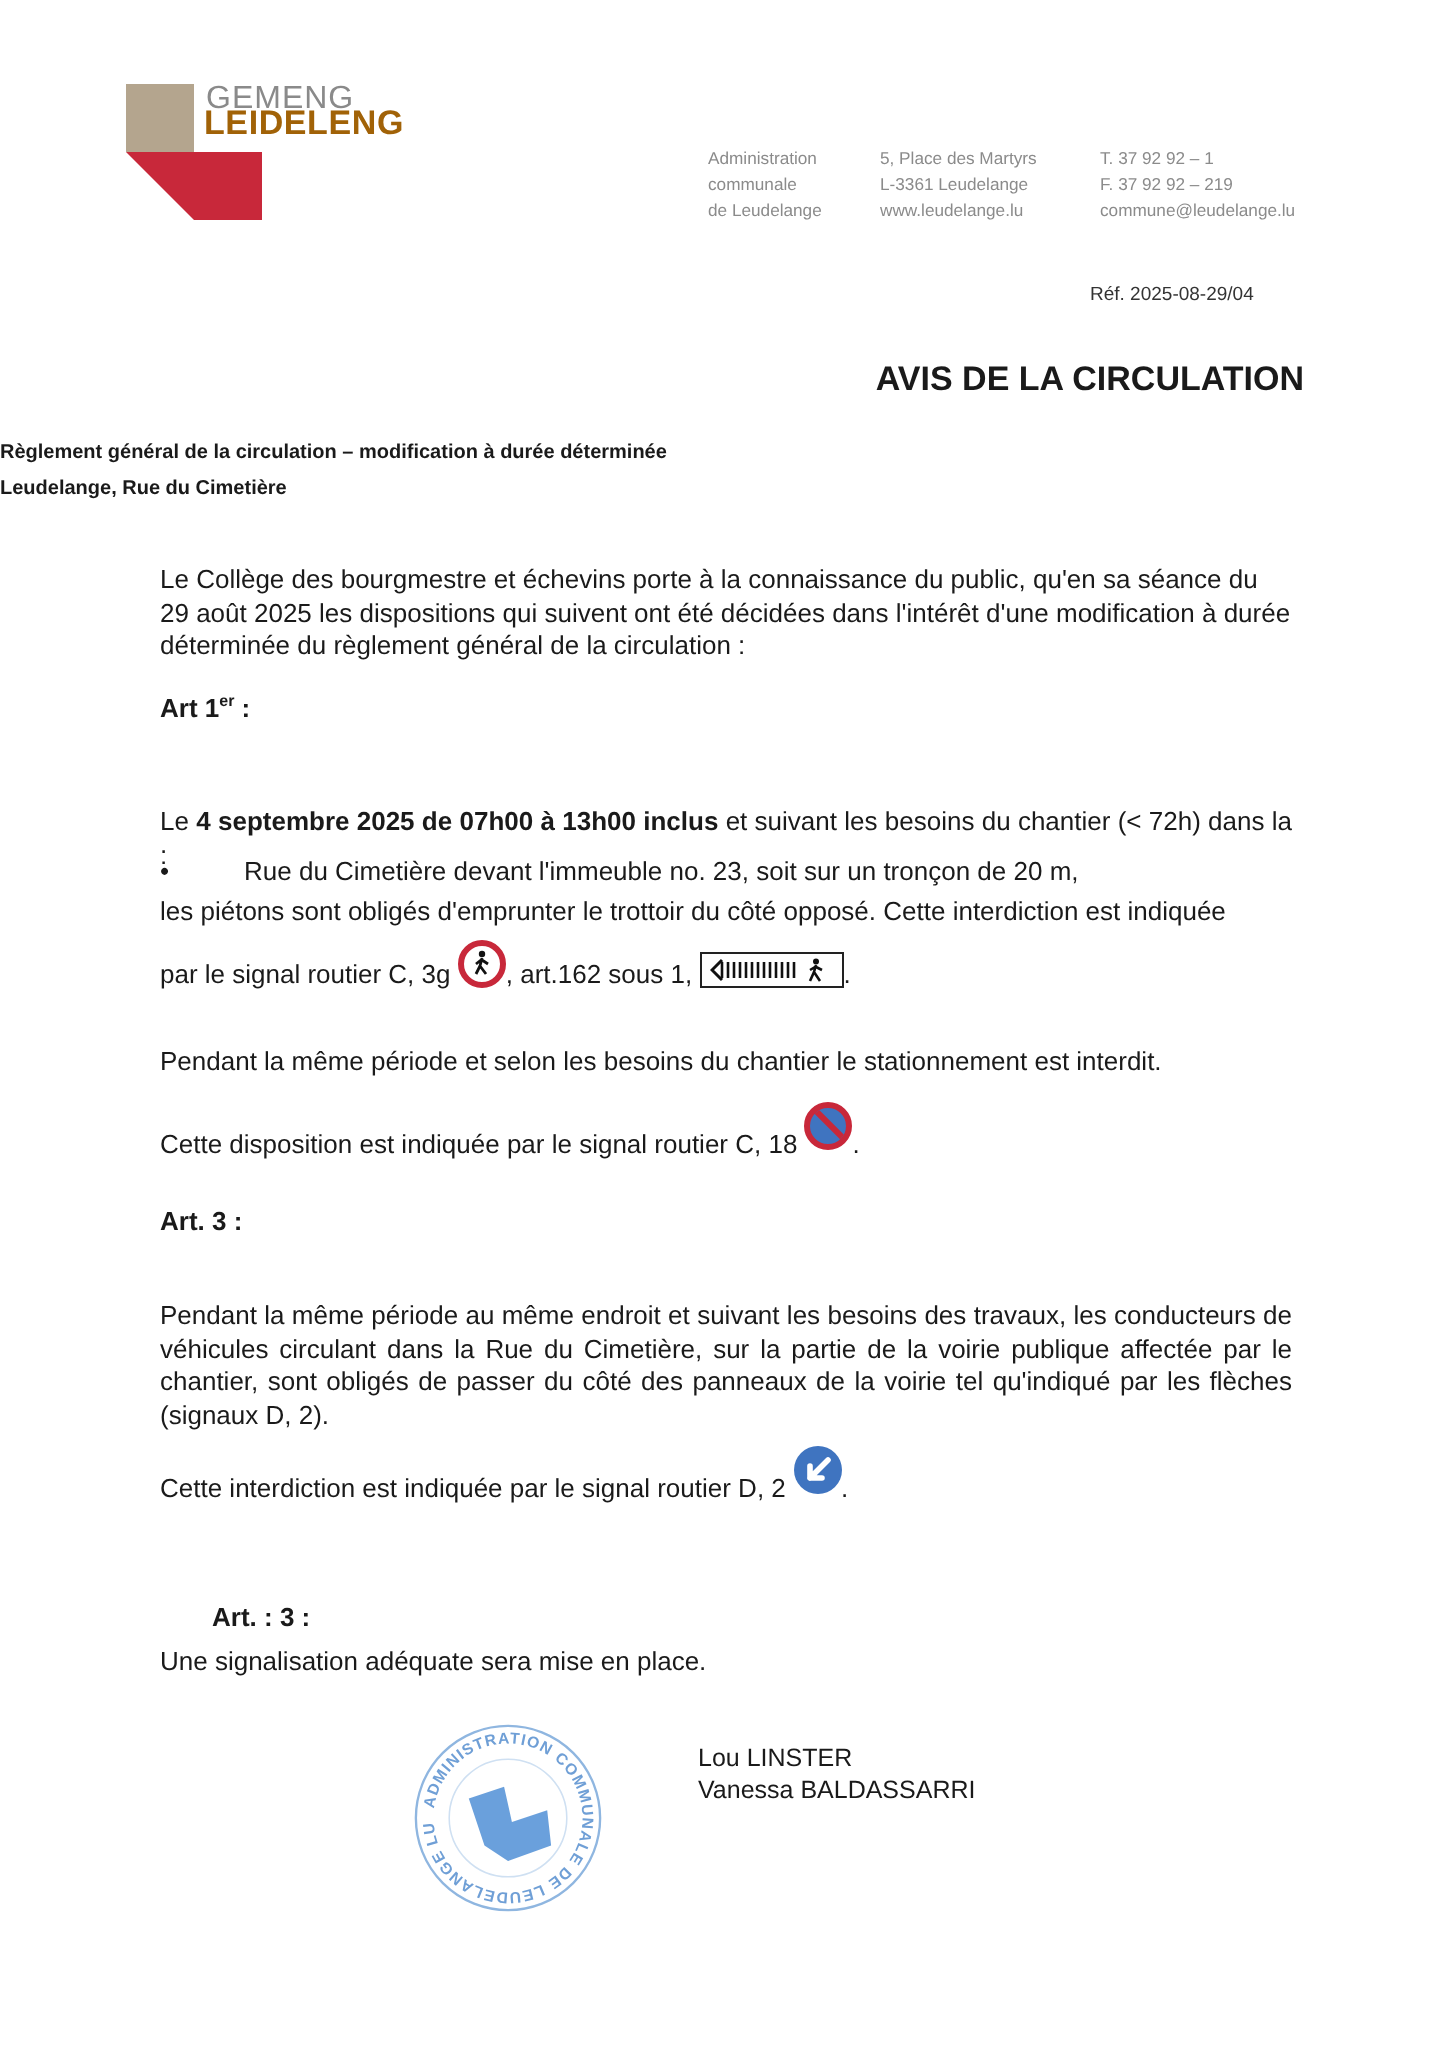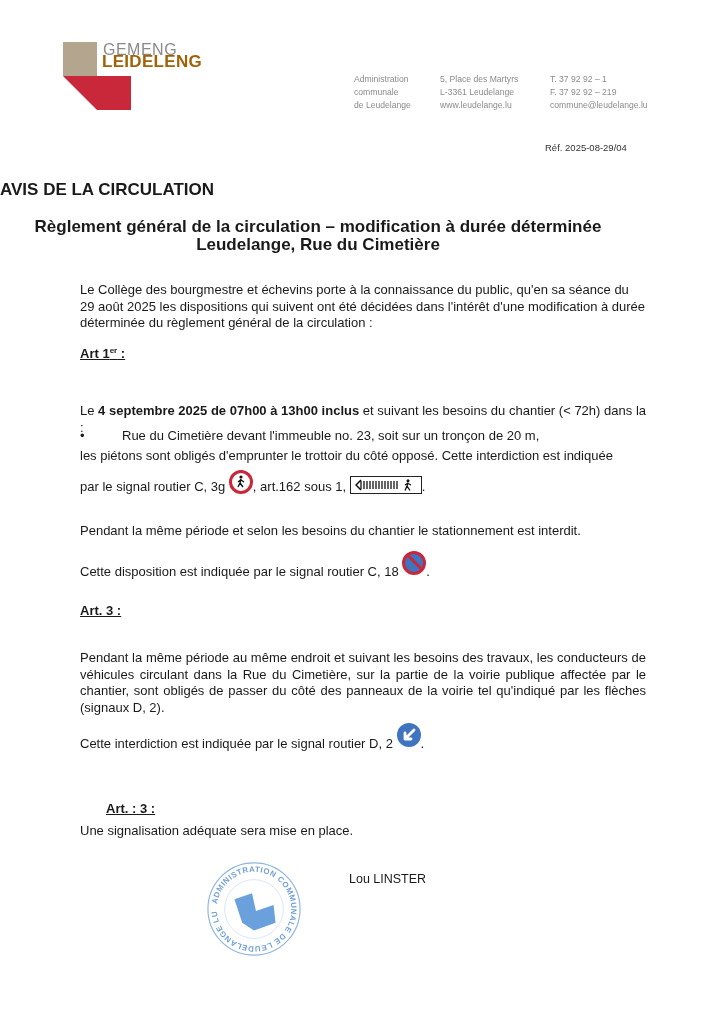--- a/index.html
+++ b/index.html
@@ -15,26 +15,26 @@
   .logo-word-big { left: 102px; top: 52px; font-size: 17px; font-weight: bold; color: #a16207; letter-spacing: 0.3px; }
 
   
   .addr { top: 73px; font-size: 8.6px; line-height: 13px; color: #8b8b8b; }
   .addr1 { left: 354px; }
   .addr2 { left: 440px; }
   .addr3 { left: 550px; }
 
   .ref { left: 545px; top: 142px; font-size: 9.5px; color: #333; }
 
-  .title { left: 0; width: 652px; text-align: left; top: 180px; font-size: 17px; font-weight: bold; }
-  .subtitle { left: 0; width: 636px; text-align: center; top: 218px; font-size: 17px; font-weight: bold; line-height: 18px; }
+  .title { left: 0; width: 652px; text-align: right; top: 180px; font-size: 17px; font-weight: bold; }
+  .subtitle { left: 0; width: 636px; text-align: left; top: 218px; font-size: 10px; font-weight: bold; line-height: 18px; }
 
   .para { left: 80px; width: 566px; font-size: 13px; line-height: 16.5px; }
   .justify { text-align: justify; }
-  .art-head { left: 80px; font-size: 13px; font-weight: bold; text-decoration: underline; }
+  .art-head { left: 80px; font-size: 13px; font-weight: bold; }
   .art-head sup { font-size: 8px; }
 
   .bullet { left: 80px; top: 428px; font-size: 13px; }
   .bullet-text { left: 122px; top: 428px; font-size: 13px; }
 
   .inline-sign { display: inline-block; vertical-align: middle; }
   .sign-c3g { width: 24px; height: 24px; border: 3px solid #c8283a; border-radius: 50%; box-sizing: border-box;
               background: #fff; position: relative; top: -6px; }
   .sign-c3g svg { position: absolute; left: 3px; top: 2px; }
   .sign-panel { height: 18px; border: 1.5px solid #222; padding: 0 4px; box-sizing: border-box;
@@ -154,13 +154,14 @@
   <circle cx="50" cy="50" r="47" fill="none" stroke="#8fb6e0" stroke-width="1.2"></circle>
   <circle cx="50" cy="50" r="30" fill="none" stroke="#cfe0f2" stroke-width="0.8"></circle>
   <text font-size="8" fill="#6f9fd6" font-family="Liberation Sans, sans-serif" font-weight="bold" letter-spacing="0.6">
     <textPath href="#stampCircle" startOffset="2%">ADMINISTRATION COMMUNALE DE LEUDELANGE LUXEMBOURG</textPath>
   </text>
   <polygon points="30,40 48,34 52,52 70,46 72,64 50,72 38,64" fill="#5a96d8" opacity="0.9"></polygon>
 </svg>
 
 <div class="abs sig">
   <div>Lou LINSTER</div>
+  <div>Vanessa BALDASSARRI</div>
 </div>
 
 </body></html>

